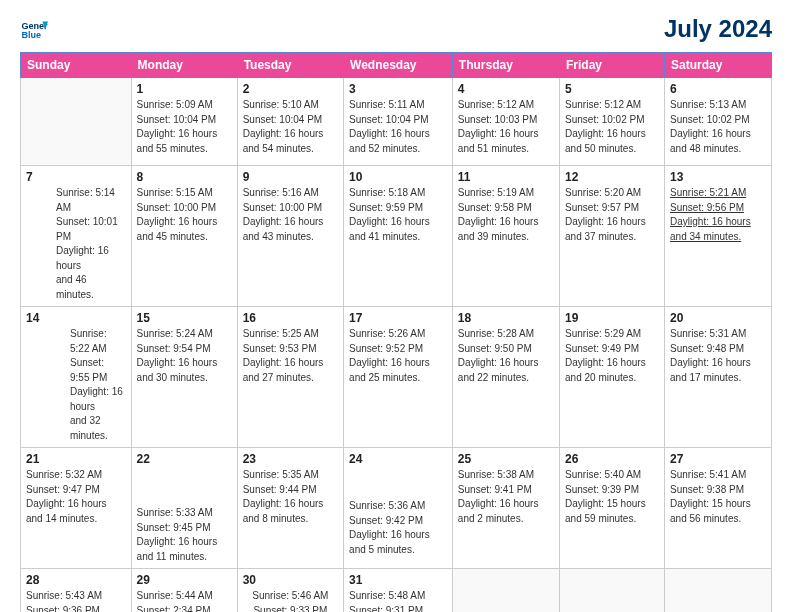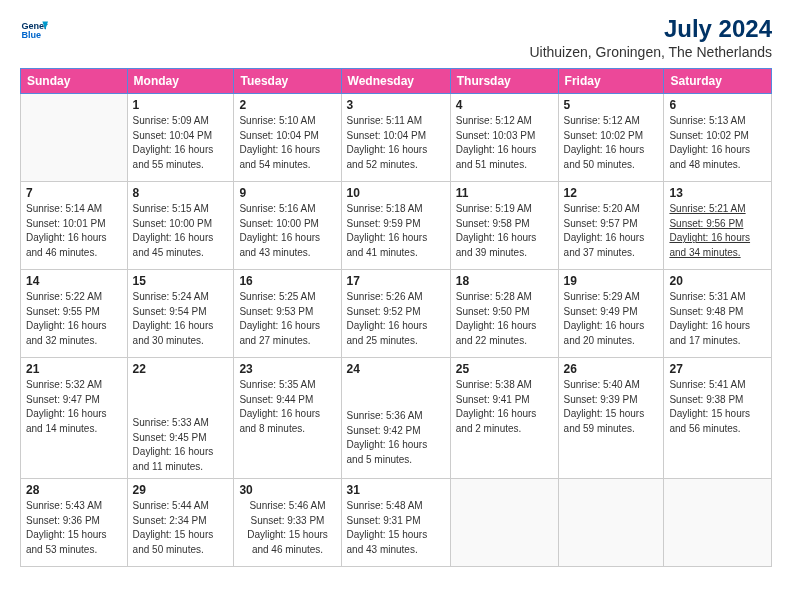--- a/index.html
+++ b/index.html
@@ -88,21 +88,20 @@
   <div class="header">
     <div class="logo">
       <svg class="logo-icon" viewBox="0 0 40 40">
         <text x="2" y="18" font-size="13" font-weight="bold" fill="#003366">General</text>
         <text x="2" y="32" font-size="13" font-weight="bold" fill="#0066cc">Blue</text>
         <polygon points="32,8 40,8 36,20" fill="#0099cc"></polygon>
       </svg>
     </div>
     <div class="title-area">
       <div class="month-title">July 2024</div>
-      <div class="subtitle">Uithuizen, Groningen, The Netherlands</div>
     </div>
   </div>
 
   <table class="calendar-table">
     <thead>
       <tr>
         <th>Sunday</th>
         <th>Monday</th>
         <th>Tuesday</th>
         <th>Wednesday</th>
@@ -153,21 +152,21 @@
             <span class="day-number">6</span>
             <div class="day-info" style="white-space: pre-line;">Sunrise: 5:13 AM
 Sunset: 10:02 PM
 Daylight: 16 hours
 and 48 minutes.</div>
           </td>
         </tr>
         <tr>
           <td>
             <span class="day-number">7</span>
-            <div class="day-info" style="white-space: pre-line;">Sunrise: 5:14 AM
+            <div class="day-info" style="white-space: pre-line; margin-left: 30px;">Sunrise: 5:14 AM
 Sunset: 10:01 PM
 Daylight: 16 hours
 and 46 minutes.</div>
           </td>
           <td>
             <span class="day-number">8</span>
             <div class="day-info" style="white-space: pre-line;">Sunrise: 5:15 AM
 Sunset: 10:00 PM
 Daylight: 16 hours
 and 45 minutes.</div>
@@ -204,21 +203,21 @@
             <span class="day-number">13</span>
             <div class="day-info" style="white-space: pre-line; text-decoration: underline;">Sunrise: 5:21 AM
 Sunset: 9:56 PM
 Daylight: 16 hours
 and 34 minutes.</div>
           </td>
         </tr>
         <tr>
           <td>
             <span class="day-number">14</span>
-            <div class="day-info" style="white-space: pre-line;">Sunrise: 5:22 AM
+            <div class="day-info" style="white-space: pre-line; margin-left: 44px;">Sunrise: 5:22 AM
 Sunset: 9:55 PM
 Daylight: 16 hours
 and 32 minutes.</div>
           </td>
           <td>
             <span class="day-number">15</span>
             <div class="day-info" style="white-space: pre-line;">Sunrise: 5:24 AM
 Sunset: 9:54 PM
 Daylight: 16 hours
 and 30 minutes.</div>

